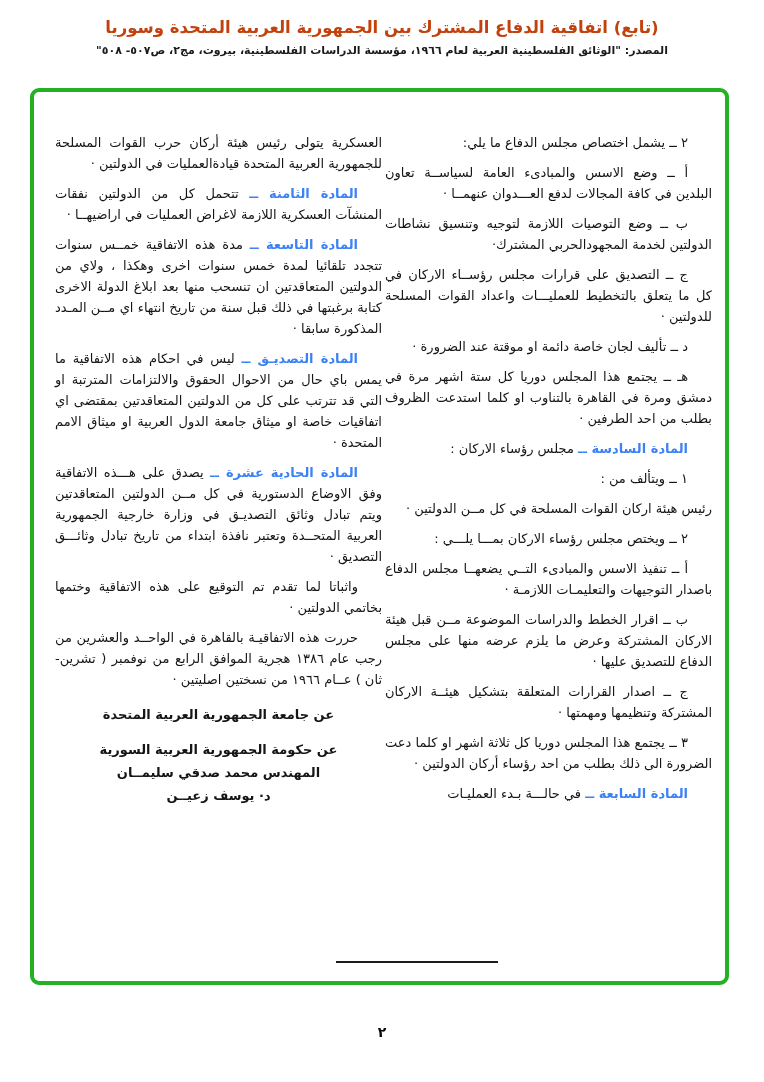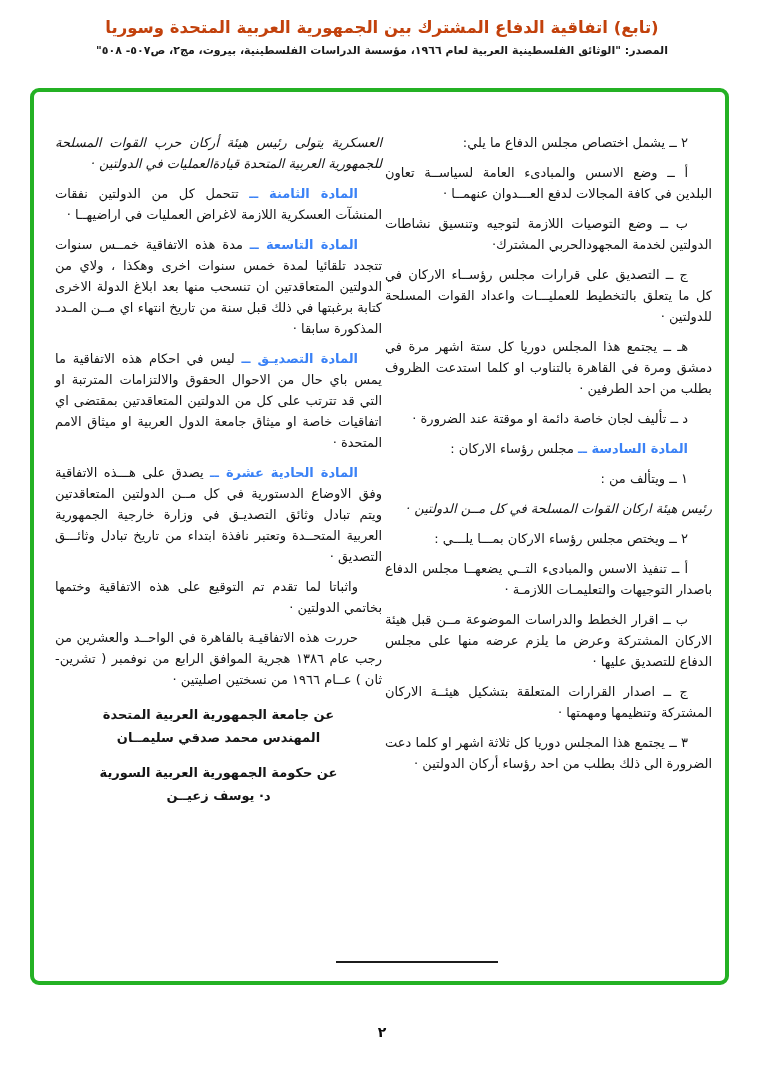--- a/index.html
+++ b/index.html
@@ -15,21 +15,21 @@
     border:4px solid #24b124;border-radius:9px;background:#fff;box-sizing:border-box;
   }
   .col{
     position:absolute;top:40px;width:327px;direction:rtl;
     font-size:13px;line-height:21px;text-align:justify;color:#151515;
   }
   .col p{text-align-last:right;}
   .col-right{right:13px;}
   .col-left{left:21px;}
   .para{margin:0 0 9px 0;text-indent:24px;}
-  .para.flush{text-indent:0;font-style:italic;}
+  .para.flush{text-indent:0;}
   .para b{font-weight:bold;color:#3b82f6;}
   .para.sig{font-weight:bold;text-indent:0;text-align:center;text-align-last:center;margin:14px 0 0 0;}
   .para.signame{font-weight:bold;text-indent:0;text-align:center;text-align-last:center;margin:2px 0 0 0;}
   .divider{
     position:absolute;left:302px;top:869px;width:162px;height:2px;background:#1c1c1c;
   }
   .page-number{
     position:absolute;left:0;right:0;top:1024px;text-align:center;
     font-size:14px;font-weight:bold;color:#0a0a0a;
   }
@@ -41,40 +41,41 @@
   <h1 class="doc-title">(تابع) اتفاقية الدفاع المشترك بين الجمهورية العربية المتحدة وسوريا</h1>
   <div class="doc-source">المصدر: "الوثائق الفلسطينية العربية لعام ١٩٦٦، مؤسسة الدراسات الفلسطينية، بيروت، مج٢، ص٥٠٧- ٥٠٨"</div>
 </div>
 
 <div class="frame" style="border-color: rgb(36, 177, 36);">
   <div class="col col-right">
       <p class="para item">٢ ــ يشمل اختصاص مجلس الدفاع ما يلي:</p>
       <p class="para item">أ ــ وضع الاسس والمبادىء العامة لسياســة تعاون البلدين في كافة المجالات لدفع العـــدوان عنهمــا ·</p>
       <p class="para item">ب ــ وضع التوصيات اللازمة لتوجيه وتنسيق نشاطات الدولتين لخدمة المجهودالحربي المشترك·</p>
       <p class="para item">ج ــ التصديق على قرارات مجلس رؤســاء الاركان في كل ما يتعلق بالتخطيط للعمليـــات واعداد القوات المسلحة للدولتين ·</p>
+      <p class="para item">د ــ تأليف لجان خاصة دائمة او موقتة عند الضرورة ·</p>
       <p class="para item">هـ ــ يجتمع هذا المجلس دوريا كل ستة اشهر مرة في دمشق ومرة في القاهرة بالتناوب او كلما استدعت الظروف بطلب من احد الطرفين ·</p>
-      <p class="para item">د ــ تأليف لجان خاصة دائمة او موقتة عند الضرورة ·</p>
       <p class="para item"><b>المادة السادسة ــ</b> مجلس رؤساء الاركان :</p>
       <p class="para item">١ ــ ويتألف من :</p>
       <p class="para flush">رئيس هيئة اركان القوات المسلحة في كل مــن الدولتين ·</p>
       <p class="para item">٢ ــ ويختص مجلس رؤساء الاركان بمـــا يلـــي :</p>
       <p class="para item">أ ــ تنفيذ الاسس والمبادىء التــي يضعهــا مجلس الدفاع باصدار التوجيهات والتعليمـات اللازمـة ·</p>
       <p class="para item">ب ــ اقرار الخطط والدراسات الموضوعة مــن قبل هيئة الاركان المشتركة وعرض ما يلزم عرضه منها على مجلس الدفاع للتصديق عليها ·</p>
       <p class="para item">ج ــ اصدار القرارات المتعلقة بتشكيل هيئــة الاركان المشتركة وتنظيمها ومهمتها ·</p>
       <p class="para item">٣ ــ يجتمع هذا المجلس دوريا كل ثلاثة اشهر او كلما دعت الضرورة الى ذلك بطلب من احد رؤساء أركان الدولتين ·</p>
+      <p class="para item"><b>المادة السابعة ــ</b> في حالـــة بـدء العمليـات</p>
     </div>
   <div class="col col-left">
       <p class="para flush">العسكرية يتولى رئيس هيئة أركان حرب القوات المسلحة للجمهورية العربية المتحدة قيادةالعمليات في الدولتين ·</p>
       <p class="para item"><b>المادة الثامنة ــ</b> تتحمل كل من الدولتين نفقات المنشآت العسكرية اللازمة لاغراض العمليات في اراضيهــا ·</p>
       <p class="para item"><b>المادة التاسعة ــ</b> مدة هذه الاتفاقية خمــس سنوات تتجدد تلقائيا لمدة خمس سنوات اخرى وهكذا ، ولاي من الدولتين المتعاقدتين ان تنسحب منها بعد ابلاغ الدولة الاخرى كتابة برغبتها في ذلك قبل سنة من تاريخ انتهاء اي مــن المـدد المذكورة سابقا ·</p>
       <p class="para item"><b>المادة التصديـق ــ</b> ليس في احكام هذه الاتفاقية ما يمس باي حال من الاحوال الحقوق والالتزامات المترتبة او التي قد تترتب على كل من الدولتين المتعاقدتين بمقتضى اي اتفاقيات خاصة او ميثاق جامعة الدول العربية او ميثاق الامم المتحدة ·</p>
       <p class="para item"><b>المادة الحادية عشرة ــ</b> يصدق على هـــذه الاتفاقية وفق الاوضاع الدستورية في كل مــن الدولتين المتعاقدتين ويتم تبادل وثائق التصديـق في وزارة خارجية الجمهورية العربية المتحــدة وتعتبر نافذة ابتداء من تاريخ تبادل وثائـــق التصديق ·</p>
       <p class="para item">واثباتا لما تقدم تم التوقيع على هذه الاتفاقية وختمها بخاتمي الدولتين ·</p>
       <p class="para item">حررت هذه الاتفاقيـة بالقاهرة في الواحــد والعشرين من رجب عام ١٣٨٦ هجرية الموافق الرابع من نوفمبر ( تشرين-ثان ) عــام ١٩٦٦ من نسختين اصليتين ·</p>
       <p class="para sig">عن جامعة الجمهورية العربية المتحدة</p>
+      <p class="para sig">عن حكومة الجمهورية العربية السورية</p>
       <p class="para signame">المهندس محمد صدقي سليمــان</p>
-      <p class="para sig">عن حكومة الجمهورية العربية السورية</p>
       <p class="para signame">د· يوسف زعيــن</p>
     </div>
   <div class="divider"></div>
 </div>
 
 <div class="page-number">٢</div>
 
 </body></html>

